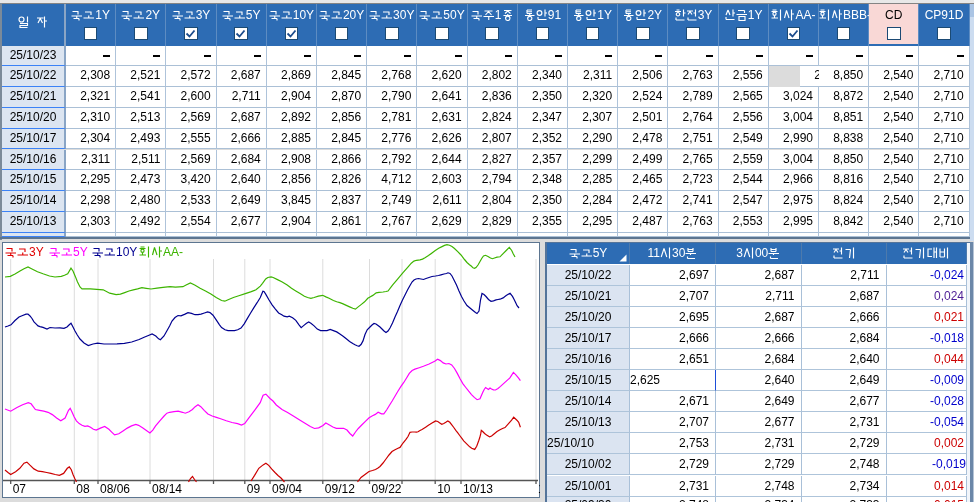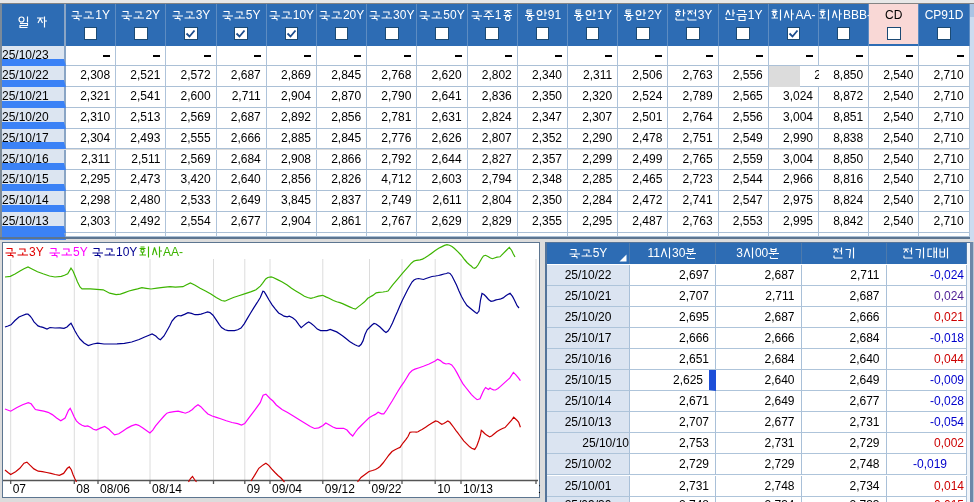--- a/index.html
+++ b/index.html
@@ -3,21 +3,21 @@
 *{margin:0;padding:0;box-sizing:border-box}
 body{width:974px;height:502px;background:#dcdcdc;font-family:"Liberation Sans",sans-serif;
  font-size:12px;overflow:hidden;position:relative}
 .abs{position:absolute}
 .hcell{background:#2d6cb4;color:#fff;text-align:center;border-right:1px solid #5d8cc2;
  position:absolute}
 .hlab{height:16px;line-height:17px;margin-top:3px;white-space:nowrap}
 .cb{display:block;width:13.5px;height:13.5px;background:#fff;margin:4px auto 0;border:1.5px solid #1b4a74;box-sizing:border-box}
 .cell{position:absolute;background:#fff;border-right:1px solid #aec3da;border-bottom:1px solid #abc0d6;
  text-align:right;line-height:19px;color:#000;padding-right:5px}
-.dcell{position:absolute;background:#dce5f1;border-bottom:7px solid #3b82f6;text-align:left;
+.dcell{position:absolute;background:#dce5f1;border-bottom:1px solid #3b82f6;text-align:center;
  line-height:19px;color:#000}
 </style></head><body>
 <svg width="0" height="0" style="position:absolute">
     <defs>
       <path id="h-guk" d="M1.5,2.5 H7.5 M7,2.5 V5.5 M0.5,7 H11 M5.75,7 V9 M2.5,9.5 H8 M8,9.5 V11.5" fill="none" stroke="currentColor" stroke-width="1.15"></path>
       <path id="h-go" d="M2,3 H8.5 M8,3 V6 M5.75,6.5 V8.5 M0.5,9 H11" fill="none" stroke="currentColor" stroke-width="1.15"></path>
       <path id="h-ju" d="M1.5,2 H9.5 M5.5,2.5 L2.5,6 M5.5,2.5 L8.5,6 M0.5,7.5 H11 M5.75,7.5 V11" fill="none" stroke="currentColor" stroke-width="1.15"></path>
       <path id="h-jong" d="M2,1.5 H9.5 M5.75,2 L3,4.5 M5.75,2 L8.5,4.5 M5.75,5 V6 M1.5,6.5 H10 M5.75,9.25 m-2.2,0 a2.2,2.2 0 1,0 4.4,0 a2.2,2.2 0 1,0 -4.4,0" fill="none" stroke="currentColor" stroke-width="1.15"></path>
       <path id="h-tong" d="M3,1 H8 M3,2.75 H8 M3,4.5 H8 M3,1 V4.5 M5.75,5 V6 M1,6.5 H10.5 M5.75,9.4 m-2.1,0 a2.1,2.1 0 1,0 4.2,0 a2.1,2.1 0 1,0 -4.2,0" fill="none" stroke="currentColor" stroke-width="1.15"></path>
       <path id="h-an" d="M3.5,4 m-2.4,0 a2.4,2.4 0 1,0 4.8,0 a2.4,2.4 0 1,0 -4.8,0 M9,0.5 V7.5 M9,4 H11 M2,8 V10.5 M2,10.5 H10.5" fill="none" stroke="currentColor" stroke-width="1.15"></path>
@@ -500,44 +500,44 @@
 <div class="abs" style="left:630.00px;top:327.80px;width:86.00px;height:21.10px;background:#fff;text-align:right;padding-right:6px;line-height:20px;color:#000;border-right:1px solid #a9c0d8;border-bottom:1px solid #aec4da">2,666</div>
 <div class="abs" style="left:716.00px;top:327.80px;width:85.50px;height:21.10px;background:#fff;text-align:right;padding-right:6px;line-height:20px;color:#000;border-right:1px solid #a9c0d8;border-bottom:1px solid #aec4da">2,666</div>
 <div class="abs" style="left:801.50px;top:327.80px;width:85.00px;height:21.10px;background:#fff;text-align:right;padding-right:6px;line-height:20px;color:#000;border-right:1px solid #a9c0d8;border-bottom:1px solid #aec4da">2,684</div>
 <div class="abs" style="left:886.50px;top:327.80px;width:80.50px;height:21.10px;background:#fff;text-align:right;padding-right:2px;line-height:20px;color:#0000cc;border-right:1px solid #a9c0d8;border-bottom:1px solid #aec4da">-0,018</div>
 <div class="abs" style="left:547.10px;top:348.90px;width:82.90px;height:21.10px;background:#dbe4f1;text-align:center;line-height:20px;border-right:1px solid #a9c0d8;border-bottom:1px solid #aec4da">25/10/16</div>
 <div class="abs" style="left:630.00px;top:348.90px;width:86.00px;height:21.10px;background:#fff;text-align:right;padding-right:6px;line-height:20px;color:#000;border-right:1px solid #a9c0d8;border-bottom:1px solid #aec4da">2,651</div>
 <div class="abs" style="left:716.00px;top:348.90px;width:85.50px;height:21.10px;background:#fff;text-align:right;padding-right:6px;line-height:20px;color:#000;border-right:1px solid #a9c0d8;border-bottom:1px solid #aec4da">2,684</div>
 <div class="abs" style="left:801.50px;top:348.90px;width:85.00px;height:21.10px;background:#fff;text-align:right;padding-right:6px;line-height:20px;color:#000;border-right:1px solid #a9c0d8;border-bottom:1px solid #aec4da">2,640</div>
 <div class="abs" style="left:886.50px;top:348.90px;width:80.50px;height:21.10px;background:#fff;text-align:right;padding-right:2px;line-height:20px;color:#cc0000;border-right:1px solid #a9c0d8;border-bottom:1px solid #aec4da">0,044</div>
 <div class="abs" style="left:547.10px;top:370.00px;width:82.90px;height:21.10px;background:#dbe4f1;text-align:center;line-height:20px;border-right:1px solid #a9c0d8;border-bottom:1px solid #aec4da">25/10/15</div>
-<div class="abs" style="left:630.00px;top:370.00px;width:86.00px;height:21.10px;background:#fff;text-align:right;padding-right:6px;line-height:20px;color:#000;border-right:7px solid #1d4ed8;border-bottom:1px solid #aec4da">2,625</div>
+<div class="abs" style="left:630.00px;top:370.00px;width:86.00px;height:21.10px;background:#fff;padding-right:6px;line-height:20px;color:#000;border-right:1px solid #1d4ed8;border-bottom:1px solid #aec4da">2,625</div>
 <div class="abs" style="left:716.00px;top:370.00px;width:85.50px;height:21.10px;background:#fff;text-align:right;padding-right:6px;line-height:20px;color:#000;border-right:1px solid #a9c0d8;border-bottom:1px solid #aec4da">2,640</div>
 <div class="abs" style="left:801.50px;top:370.00px;width:85.00px;height:21.10px;background:#fff;text-align:right;padding-right:6px;line-height:20px;color:#000;border-right:1px solid #a9c0d8;border-bottom:1px solid #aec4da">2,649</div>
 <div class="abs" style="left:886.50px;top:370.00px;width:80.50px;height:21.10px;background:#fff;text-align:right;padding-right:2px;line-height:20px;color:#0000cc;border-right:1px solid #a9c0d8;border-bottom:1px solid #aec4da">-0,009</div>
 <div class="abs" style="left:547.10px;top:391.10px;width:82.90px;height:21.10px;background:#dbe4f1;text-align:center;line-height:20px;border-right:1px solid #a9c0d8;border-bottom:1px solid #aec4da">25/10/14</div>
 <div class="abs" style="left:630.00px;top:391.10px;width:86.00px;height:21.10px;background:#fff;text-align:right;padding-right:6px;line-height:20px;color:#000;border-right:1px solid #a9c0d8;border-bottom:1px solid #aec4da">2,671</div>
 <div class="abs" style="left:716.00px;top:391.10px;width:85.50px;height:21.10px;background:#fff;text-align:right;padding-right:6px;line-height:20px;color:#000;border-right:1px solid #a9c0d8;border-bottom:1px solid #aec4da">2,649</div>
 <div class="abs" style="left:801.50px;top:391.10px;width:85.00px;height:21.10px;background:#fff;text-align:right;padding-right:6px;line-height:20px;color:#000;border-right:1px solid #a9c0d8;border-bottom:1px solid #aec4da">2,677</div>
 <div class="abs" style="left:886.50px;top:391.10px;width:80.50px;height:21.10px;background:#fff;text-align:right;padding-right:2px;line-height:20px;color:#0000cc;border-right:1px solid #a9c0d8;border-bottom:1px solid #aec4da">-0,028</div>
 <div class="abs" style="left:547.10px;top:412.20px;width:82.90px;height:21.10px;background:#dbe4f1;text-align:center;line-height:20px;border-right:1px solid #a9c0d8;border-bottom:1px solid #aec4da">25/10/13</div>
 <div class="abs" style="left:630.00px;top:412.20px;width:86.00px;height:21.10px;background:#fff;text-align:right;padding-right:6px;line-height:20px;color:#000;border-right:1px solid #a9c0d8;border-bottom:1px solid #aec4da">2,707</div>
 <div class="abs" style="left:716.00px;top:412.20px;width:85.50px;height:21.10px;background:#fff;text-align:right;padding-right:6px;line-height:20px;color:#000;border-right:1px solid #a9c0d8;border-bottom:1px solid #aec4da">2,677</div>
 <div class="abs" style="left:801.50px;top:412.20px;width:85.00px;height:21.10px;background:#fff;text-align:right;padding-right:6px;line-height:20px;color:#000;border-right:1px solid #a9c0d8;border-bottom:1px solid #aec4da">2,731</div>
 <div class="abs" style="left:886.50px;top:412.20px;width:80.50px;height:21.10px;background:#fff;text-align:right;padding-right:2px;line-height:20px;color:#0000cc;border-right:1px solid #a9c0d8;border-bottom:1px solid #aec4da">-0,054</div>
-<div class="abs" style="left:547.10px;top:433.30px;width:82.90px;height:21.10px;background:#dbe4f1;text-align:right;line-height:20px;border-right:1px solid #a9c0d8;border-bottom:1px solid #aec4da">25/10/10</div>
+<div class="abs" style="left:547.10px;top:433.30px;width:82.90px;height:21.10px;background:#dbe4f1;text-align:left;line-height:20px;border-right:1px solid #a9c0d8;border-bottom:1px solid #aec4da">25/10/10</div>
 <div class="abs" style="left:630.00px;top:433.30px;width:86.00px;height:21.10px;background:#fff;text-align:right;padding-right:6px;line-height:20px;color:#000;border-right:1px solid #a9c0d8;border-bottom:1px solid #aec4da">2,753</div>
 <div class="abs" style="left:716.00px;top:433.30px;width:85.50px;height:21.10px;background:#fff;text-align:right;padding-right:6px;line-height:20px;color:#000;border-right:1px solid #a9c0d8;border-bottom:1px solid #aec4da">2,731</div>
 <div class="abs" style="left:801.50px;top:433.30px;width:85.00px;height:21.10px;background:#fff;text-align:right;padding-right:6px;line-height:20px;color:#000;border-right:1px solid #a9c0d8;border-bottom:1px solid #aec4da">2,729</div>
 <div class="abs" style="left:886.50px;top:433.30px;width:80.50px;height:21.10px;background:#fff;text-align:right;padding-right:2px;line-height:20px;color:#cc0000;border-right:1px solid #a9c0d8;border-bottom:1px solid #aec4da">0,002</div>
 <div class="abs" style="left:547.10px;top:454.40px;width:82.90px;height:21.10px;background:#dbe4f1;text-align:center;line-height:20px;border-right:1px solid #a9c0d8;border-bottom:1px solid #aec4da">25/10/02</div>
 <div class="abs" style="left:630.00px;top:454.40px;width:86.00px;height:21.10px;background:#fff;text-align:right;padding-right:6px;line-height:20px;color:#000;border-right:1px solid #a9c0d8;border-bottom:1px solid #aec4da">2,729</div>
 <div class="abs" style="left:716.00px;top:454.40px;width:85.50px;height:21.10px;background:#fff;text-align:right;padding-right:6px;line-height:20px;color:#000;border-right:1px solid #a9c0d8;border-bottom:1px solid #aec4da">2,729</div>
 <div class="abs" style="left:801.50px;top:454.40px;width:85.00px;height:21.10px;background:#fff;text-align:right;padding-right:6px;line-height:20px;color:#000;border-right:1px solid #a9c0d8;border-bottom:1px solid #aec4da">2,748</div>
-<div class="abs" style="left:886.50px;top:454.40px;width:80.50px;height:21.10px;background:#fff;text-align:right;padding-right:19px;line-height:20px;color:#0000cc;border-right:1px solid #a9c0d8;border-bottom:1px solid #aec4da">-0,019</div>
+<div class="abs" style="left:886.50px;top:454.40px;width:80.50px;height:21.10px;background:#fff;text-align:right;padding-right:0;line-height:20px;color:#0000cc;border-right:1px solid #a9c0d8;border-bottom:1px solid #aec4da">-0,019</div>
 <div class="abs" style="left:547.10px;top:475.50px;width:82.90px;height:21.10px;background:#dbe4f1;text-align:center;line-height:20px;border-right:1px solid #a9c0d8;border-bottom:1px solid #aec4da">25/10/01</div>
 <div class="abs" style="left:630.00px;top:475.50px;width:86.00px;height:21.10px;background:#fff;text-align:right;padding-right:6px;line-height:20px;color:#000;border-right:1px solid #a9c0d8;border-bottom:1px solid #aec4da">2,731</div>
 <div class="abs" style="left:716.00px;top:475.50px;width:85.50px;height:21.10px;background:#fff;text-align:right;padding-right:6px;line-height:20px;color:#000;border-right:1px solid #a9c0d8;border-bottom:1px solid #aec4da">2,748</div>
 <div class="abs" style="left:801.50px;top:475.50px;width:85.00px;height:21.10px;background:#fff;text-align:right;padding-right:6px;line-height:20px;color:#000;border-right:1px solid #a9c0d8;border-bottom:1px solid #aec4da">2,734</div>
 <div class="abs" style="left:886.50px;top:475.50px;width:80.50px;height:21.10px;background:#fff;text-align:right;padding-right:2px;line-height:20px;color:#cc0000;border-right:1px solid #a9c0d8;border-bottom:1px solid #aec4da">0,014</div>
 <div class="abs" style="left:547.10px;top:496.60px;width:82.90px;height:5.40px;background:#dbe4f1;border-right:1px solid #a9c0d8;text-align:center;line-height:17px;overflow:hidden">25/09/30</div>
 <div class="abs" style="left:630.00px;top:496.60px;width:86.00px;height:5.40px;background:#fff;border-right:1px solid #a9c0d8;text-align:right;padding-right:6px;line-height:17px;overflow:hidden;color:#000">2,748</div>
 <div class="abs" style="left:716.00px;top:496.60px;width:85.50px;height:5.40px;background:#fff;border-right:1px solid #a9c0d8;text-align:right;padding-right:6px;line-height:17px;overflow:hidden;color:#000">2,734</div>
 <div class="abs" style="left:801.50px;top:496.60px;width:85.00px;height:5.40px;background:#fff;border-right:1px solid #a9c0d8;text-align:right;padding-right:6px;line-height:17px;overflow:hidden;color:#000">2,733</div>
 <div class="abs" style="left:886.50px;top:496.60px;width:80.50px;height:5.40px;background:#fff;border-right:1px solid #a9c0d8;text-align:right;padding-right:2px;line-height:17px;overflow:hidden;color:#cc0000">0,015</div>

